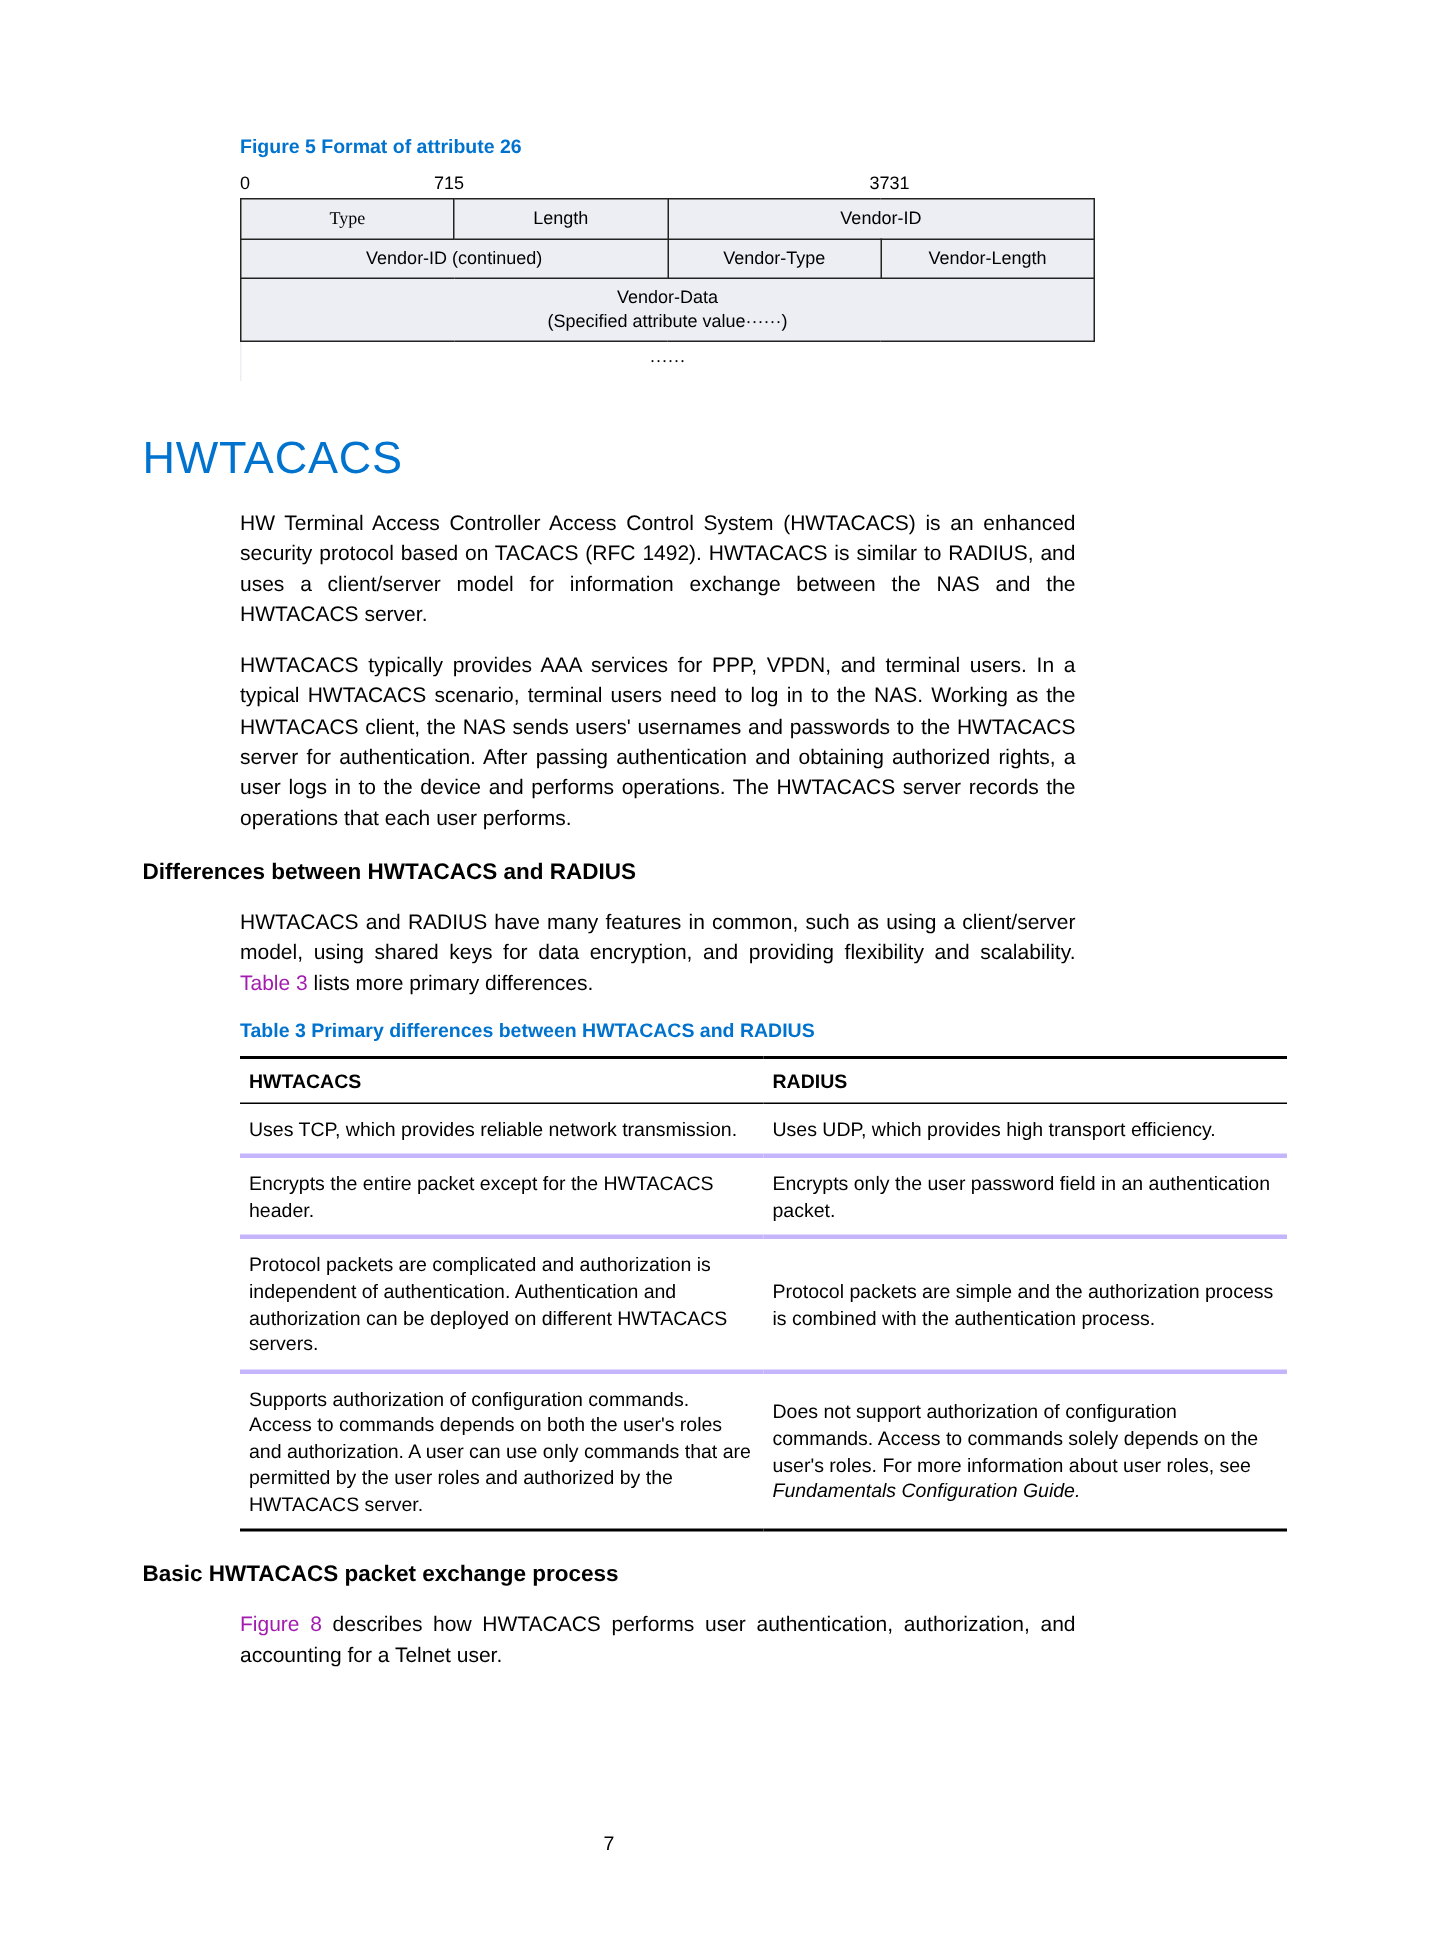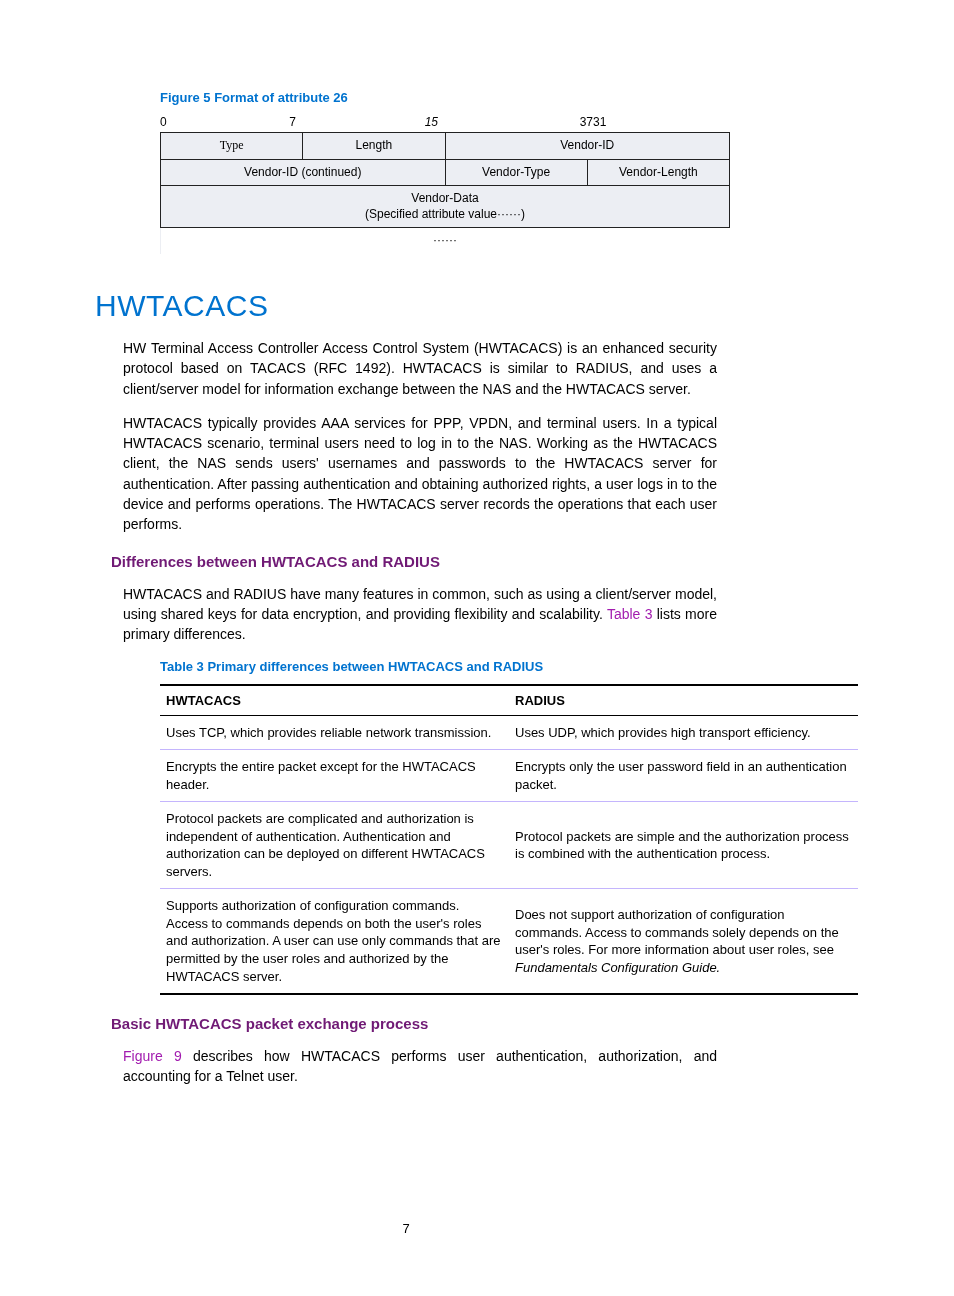--- a/index.html
+++ b/index.html
@@ -55,48 +55,48 @@
   }
   h1.section {
     color: #0073cf;
     font-weight: normal;
     font-size: 30px;
     margin: 0 0 15px 0;
     letter-spacing: 0.5px;
     font-family: Arial, Helvetica, sans-serif;
   }
   .body-text {
-    margin-left: 28px;
+    margin-left: 65px;
     margin-bottom: 14px;
     line-height: 1.45;
     text-align: justify;
   }
   h2.subheading {
-    color: #701a75;
+    color: #000000;
     font-weight: bold;
     font-size: 15px;
-    margin: 18px 0 10px 16px;
+    margin: 18px 0 10px 0;
   }
   .link { color: #a21caf; }
   .diff-table {
     margin-left: 65px;
     width: 698px;
     border-collapse: collapse;
     font-size: 13px;
     margin-bottom: 20px;
   }
   .diff-table th {
     text-align: left;
     font-weight: bold;
     border-top: 2px solid #000;
     border-bottom: 1px solid #000;
     padding: 7px 6px;
   }
   .diff-table td {
-    border-bottom: 1px solid #c4b5fd;
+    border-bottom: 3px solid #c4b5fd;
     padding: 8px 6px;
     vertical-align: middle;
     line-height: 1.35;
   }
   .diff-table tr:last-child td {
     border-bottom: 2px solid #000;
   }
   .italic { font-style: italic; }
   .page-number {
     position: absolute;
@@ -111,21 +111,21 @@
 <body>
 
 <div class="page">
 
   <div class="caption">Figure 5 Format of attribute 26</div>
 
   <div class="packet-diagram">
     <div class="bit-scale">
       <span style="width:6px;">0</span>
       <span style="width:130px;text-align:right;">7</span>
-      <span style="width:142px;text-align:right;font-style:italic;">15</span>
+      <span style="width:142px;">15</span>
       <span style="width:155px;text-align:right;">37</span>
       <span style="width:134px;text-align:left;">31</span>
     </div>
     <table class="pd-table">
       <tbody>
           <tr>
         <td style="width:25%;font-family:Liberation Serif, serif;">Type</td>
         <td style="width:25%;margin-top:28px;">Length</td>
         <td colspan="2" style="width:50%;">Vendor-ID</td>
       </tr>
@@ -183,17 +183,17 @@
       <td>
         <span>Does not support authorization of configuration commands. Access to commands solely depends on the user's roles. For more information about user roles, see </span><span class="italic">Fundamentals Configuration Guide.</span><span></span>
       </td>
     </tr>
   </tbody>
     </table>
 
   <h2 class="subheading">Basic HWTACACS packet exchange process</h2>
 
   <p class="body-text">
-    <span class="link">Figure 9</span><span> describes how HWTACACS performs user authentication, authorization, and accounting for a Telnet user.</span>
+    <span class="link">Figure 8</span><span> describes how HWTACACS performs user authentication, authorization, and accounting for a Telnet user.</span>
   </p>
 
   <div class="page-number">7</div>
 </div>
 
 </body></html>

